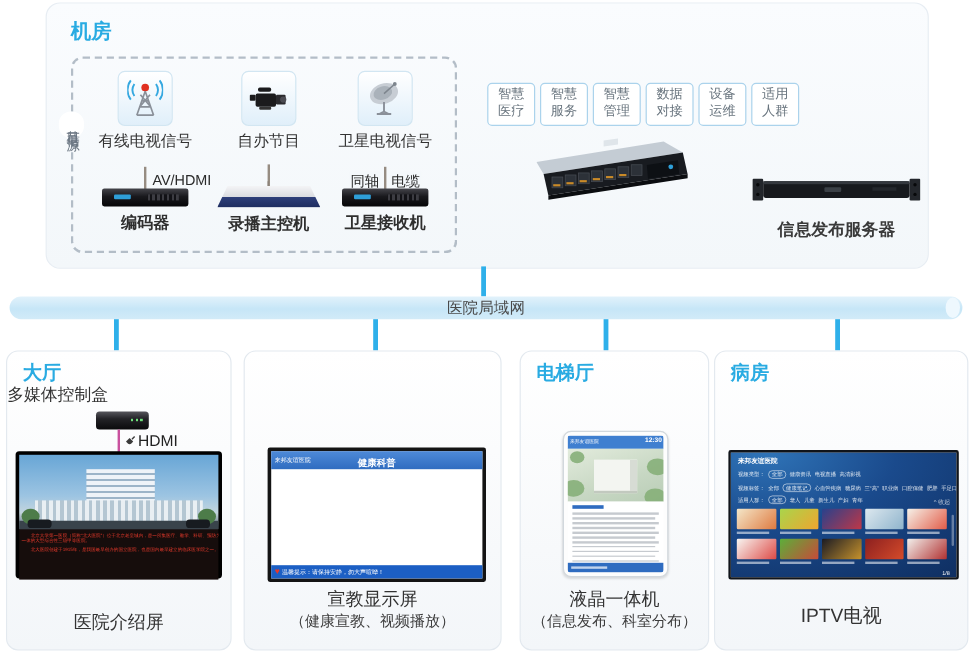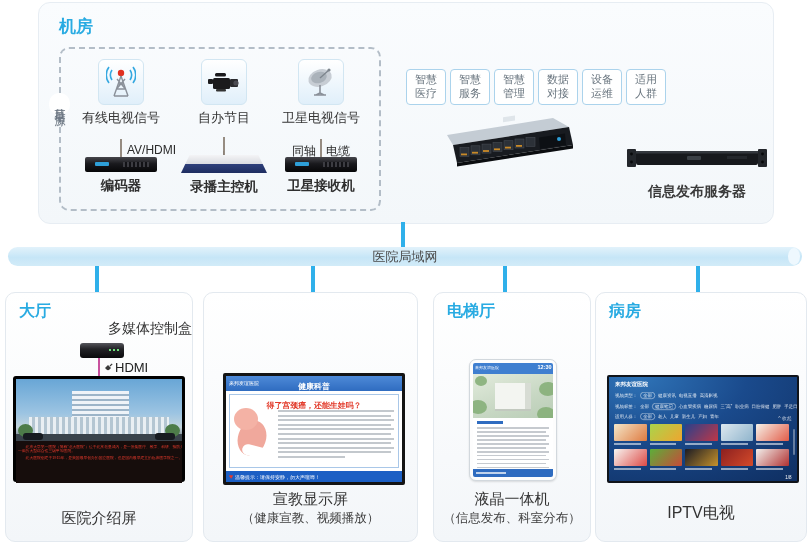--- a/index.html
+++ b/index.html
@@ -41,21 +41,21 @@
           text-align:center;font-size:13px;color:#4a4a4a;line-height:19px}
   #lanbar .cap{position:absolute;right:2px;top:1px;width:12px;height:17px;border-radius:50%;
                background:#eef8fe}
   
   .zone{position:absolute;top:292px;height:248px;background:linear-gradient(180deg,#ffffff,#f3f6f9);
         border:1px solid #e3e9ef;border-radius:10px}
   .zone-title{position:absolute;left:13px;top:8px;font-size:16px;font-weight:bold;color:#29abe2}
   .zcap{position:absolute;width:100%;text-align:center;font-size:15px;color:#333}
   .zcap-sub{position:absolute;width:100%;text-align:center;font-size:12.5px;color:#3d3d3d}
   
-  .ctrl-label{position:absolute;top:27px;width:100%;text-align:right;font-size:14px;color:#333}
+  .ctrl-label{position:absolute;top:27px;width:100%;text-align:left;font-size:14px;color:#333}
   .ctrl-box{position:absolute;left:74px;top:50px;width:44px;height:15px;border-radius:3px;
             background:linear-gradient(180deg,#55555b 0%,#232327 40%,#0a0a0c 100%)}
   .ctrl-box i{position:absolute;right:5px;top:6px;width:10px;height:2px;
               background:repeating-linear-gradient(90deg,#6ee07a 0 2px,transparent 2px 4px)}
   .hdmi-cable{position:absolute;left:92px;top:65px;width:2px;height:20px;background:#c9519e}
   .hdmi-lab{position:absolute;left:98px;top:67px;font-size:13px;color:#222;display:flex;align-items:center;gap:2px}
   .scr1{position:absolute;left:7px;top:83px;width:172px;height:106px;background:#000;border-radius:3px;padding:3px;box-sizing:border-box}
   .bld{position:relative;height:62px;overflow:hidden;background:linear-gradient(180deg,#68a6d6 0%,#9cc4e2 55%,#c3d5de 78%,#55616b 100%)}
   .bld .tower{position:absolute;left:34%;bottom:14%;width:34%;height:66%;
               background:repeating-linear-gradient(180deg,#eef3f8 0 3px,#9cb4c8 3px 5px)}
@@ -292,43 +292,20 @@
   </div>
   <div class="zcap" style="top:216px">医院介绍屏</div>
 </div>
 
 <div class="zone" style="left:203px;width:213px">
   <div class="scr2">
     <div class="scr2-head">
       <span class="s-left">来邦友谊医院</span>
       <span class="s-title"><span>健康科普</span></span>
     </div>
-    <div class="scr2-body">
-      <div class="atitle"><span>得了宫颈癌，还能生娃吗？</span></div>
-      <div class="a-flex">
-        <div class="baby">
-            <span class="bb"></span>
-            <span class="bh"></span>
-            <span class="bd"></span>
-          </div>
-        <div class="tbars">
-          <i></i>
-            <i></i>
-            <i></i>
-            <i></i>
-            <i></i>
-            <i></i>
-            <i></i>
-            <i></i>
-            <i></i>
-            <i></i>
-            <i></i>
-        </div>
-      </div>
-    </div>
     <div class="scr2-foot">
       <span class="heart">♥</span>
       <span class="foot-t">温馨提示：请保持安静，勿大声喧哗！</span>
     </div>
   </div>
   <div class="zcap" style="top:197px">宣教显示屏</div>
   <div class="zcap-sub" style="top:217px">（健康宣教、视频播放）</div>
 </div>
 
 <div class="zone" style="left:433px;width:156px">

